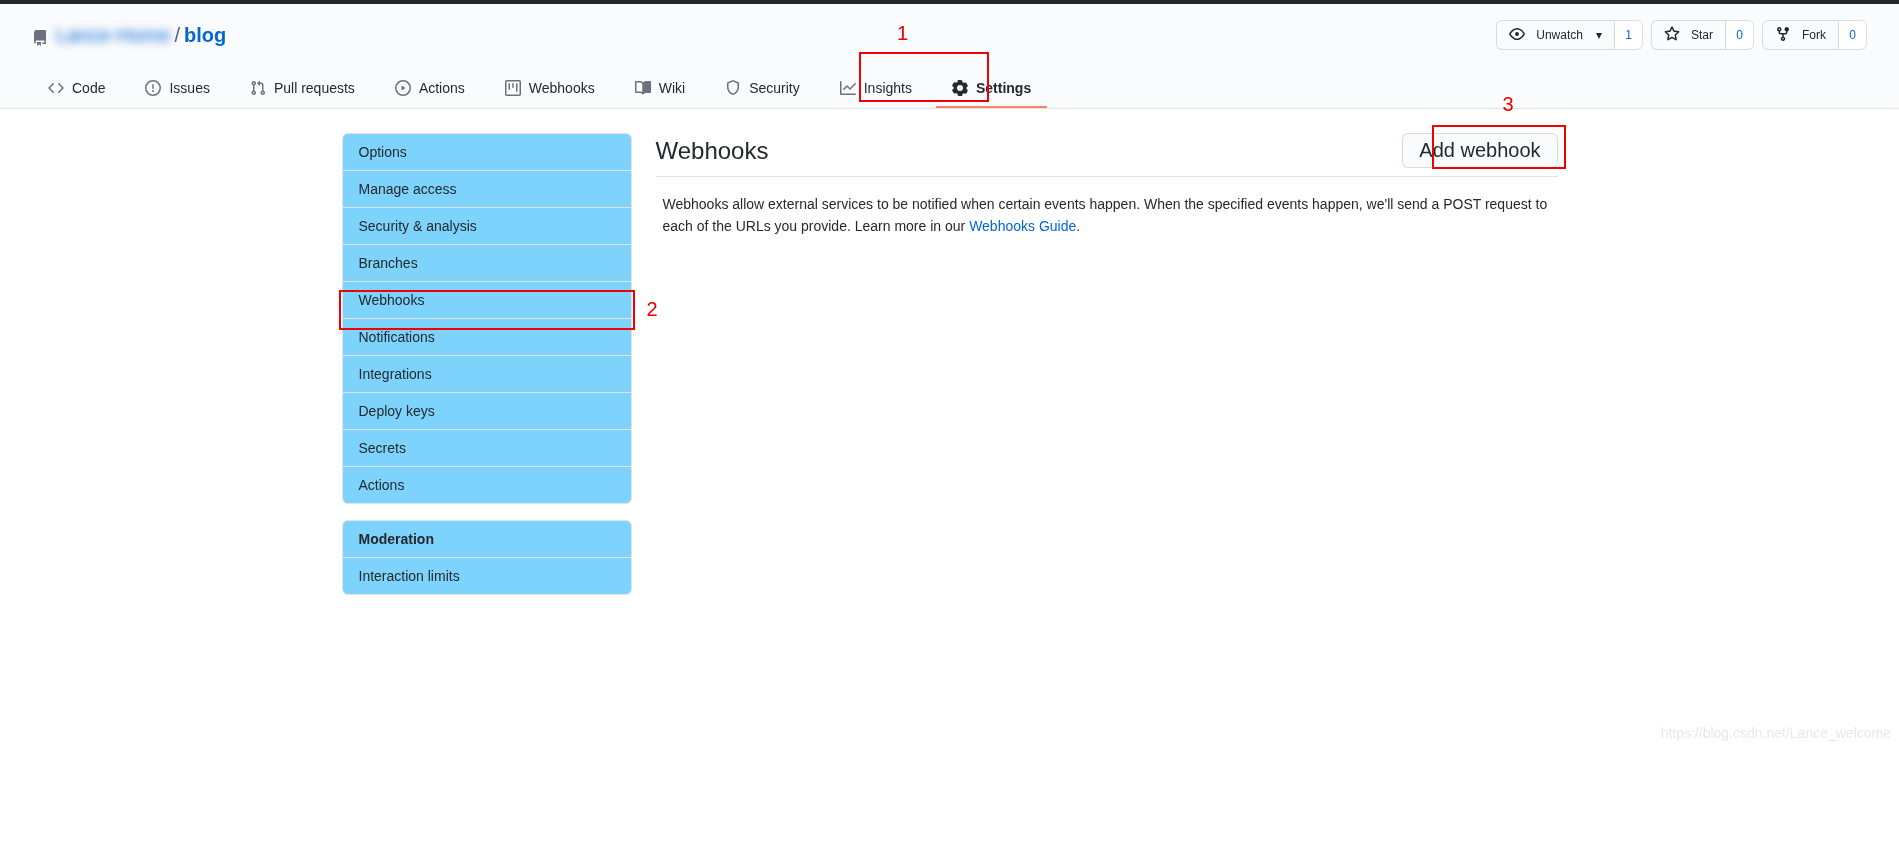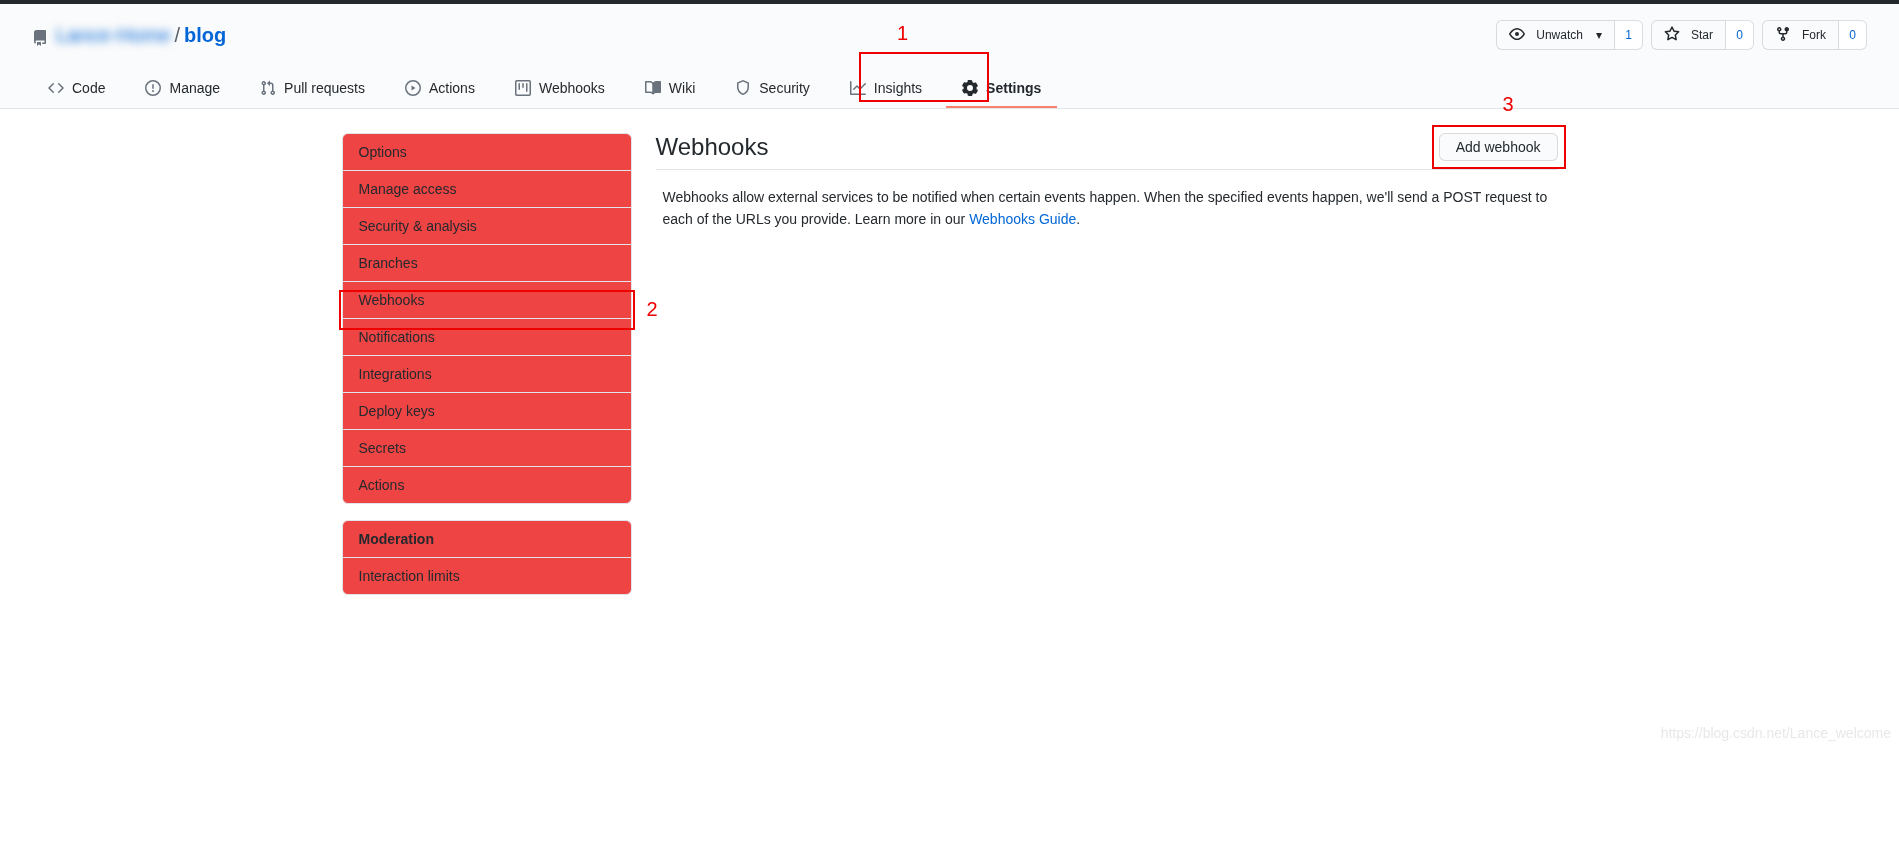--- a/index.html
+++ b/index.html
@@ -26,28 +26,28 @@
 .tabs { display: flex; gap: 8px; }
 .tab { display: inline-flex; align-items: flex-start; gap: 8px; padding: 10px 16px; color: #24292e; font-size: 14px; border-bottom: 2px solid transparent; cursor: pointer; position: relative; }
 .tab .ticon { color: #6a737d; }
 .tab.selected { font-weight: 600; border-bottom-color: #f9826c; }
 .tab.selected .ticon { color: #24292e; }
 
 .content-wrap { max-width: 1280px; margin: 0 auto; padding: 24px 32px; display: flex; gap: 24px; }
 .side-col { width: 290px; flex: 0 0 290px; }
 .main-col { flex: 1; }
 
-.menu { list-style: none; border: 1px solid #e1e4e8; border-radius: 6px; margin-bottom: 16px; background: #ef4444; }
+.menu { list-style: none; border: 1px solid #e1e4e8; border-radius: 6px; margin-bottom: 16px; background: #7dd3fc; }
 .menu-item { padding: 10px 16px; border-bottom: 1px solid #e1e4e8; cursor: pointer; display: block; color: #24292e; }
 .menu-item:last-child { border-bottom: none; }
 .menu-heading { font-weight: 600; }
 
 .subhead { display: flex; align-items: center; justify-content: space-between; padding-bottom: 8px; border-bottom: 1px solid #e1e4e8; margin-bottom: 16px; }
 .subhead h2 { font-size: 24px; font-weight: 400; }
-.btn-default { display: inline-flex; align-items: center; padding: 5px 16px; font-size: 14px; font-weight: 500; background: #fafbfc; border: 1px solid rgba(27,31,35,0.15); border-radius: 6px; cursor: pointer; color: #24292e; }
+.btn-default { display: inline-flex; align-items: center; padding: 5px 16px; font-size: 20px; font-weight: 500; background: #fafbfc; border: 1px solid rgba(27,31,35,0.15); border-radius: 6px; cursor: pointer; color: #24292e; }
 
 .desc { color: #24292e; line-height: 1.6; font-size: 14px; margin-left: 7px; }
 
 .annot { position: absolute; font-size: 20px; color: #e00; font-weight: 400; pointer-events: none; font-family: Arial; }
 .redbox { position: absolute; border: 2.5px solid #e00; pointer-events: none; }
 
 .watermark { position: fixed; right: 8px; bottom: 120px; color: #d8d8d8; font-size: 14px; opacity: 0.6; }
 
 svg { display: inline-block; vertical-align: text-bottom; fill: currentColor; }
 </style>
@@ -108,21 +108,21 @@
         <span class="ticon"><svg width="16" height="16" viewBox="0 0 16 16">
             <path d="M4.72 3.22a.75.75 0 011.06 1.06L2.06 8l3.72 3.72a.75.75 0 11-1.06 1.06L.47 8.53a.75.75 0 010-1.06l4.25-4.25zm6.56 0a.75.75 0 10-1.06 1.06L13.94 8l-3.72 3.72a.75.75 0 101.06 1.06l4.25-4.25a.75.75 0 000-1.06l-4.25-4.25z"></path>
           </svg></span>
         <span>Code</span>
       </a>
     <a class="tab">
         <span class="ticon"><svg width="16" height="16" viewBox="0 0 16 16">
             <path d="M8 0a8 8 0 100 16A8 8 0 008 0zM1.5 8a6.5 6.5 0 1113 0 6.5 6.5 0 01-13 0zm7-3.25a.75.75 0 00-1.5 0v3.5c0 .414.336.75.75.75h2a.75.75 0 000-1.5H8.5v-2.75z" opacity="0"></path>
             <path d="M8 1.5a6.5 6.5 0 100 13 6.5 6.5 0 000-13zM0 8a8 8 0 1116 0A8 8 0 010 8zm9 3a1 1 0 11-2 0 1 1 0 012 0zm-.25-6.25a.75.75 0 00-1.5 0v3.5a.75.75 0 001.5 0v-3.5z"></path>
           </svg></span>
-        <span>Manage</span>
+        <span>Issues</span>
       </a>
     <a class="tab">
         <span class="ticon"><svg width="16" height="16" viewBox="0 0 16 16">
             <path d="M7.177 3.073L9.573.677A.25.25 0 0110 .854v4.792a.25.25 0 01-.427.177L7.177 3.427a.25.25 0 010-.354zM3.75 2.5a.75.75 0 100 1.5.75.75 0 000-1.5zm-2.25.75a2.25 2.25 0 113 2.122v5.256a2.251 2.251 0 11-1.5 0V5.372A2.25 2.25 0 011.5 3.25zM11 2.5h-1V4h1a1 1 0 011 1v5.628a2.251 2.251 0 101.5 0V5A2.5 2.5 0 0011 2.5zm1 10.25a.75.75 0 111.5 0 .75.75 0 01-1.5 0zM3.75 12a.75.75 0 100 1.5.75.75 0 000-1.5z"></path>
           </svg></span>
         <span>Pull requests</span>
       </a>
     <a class="tab">
         <span class="ticon"><svg width="16" height="16" viewBox="0 0 16 16">
             <path d="M8 0a8 8 0 100 16A8 8 0 008 0zM1.5 8a6.5 6.5 0 1113 0 6.5 6.5 0 01-13 0zM6.5 5.5l4 2.5-4 2.5v-5z"></path>

